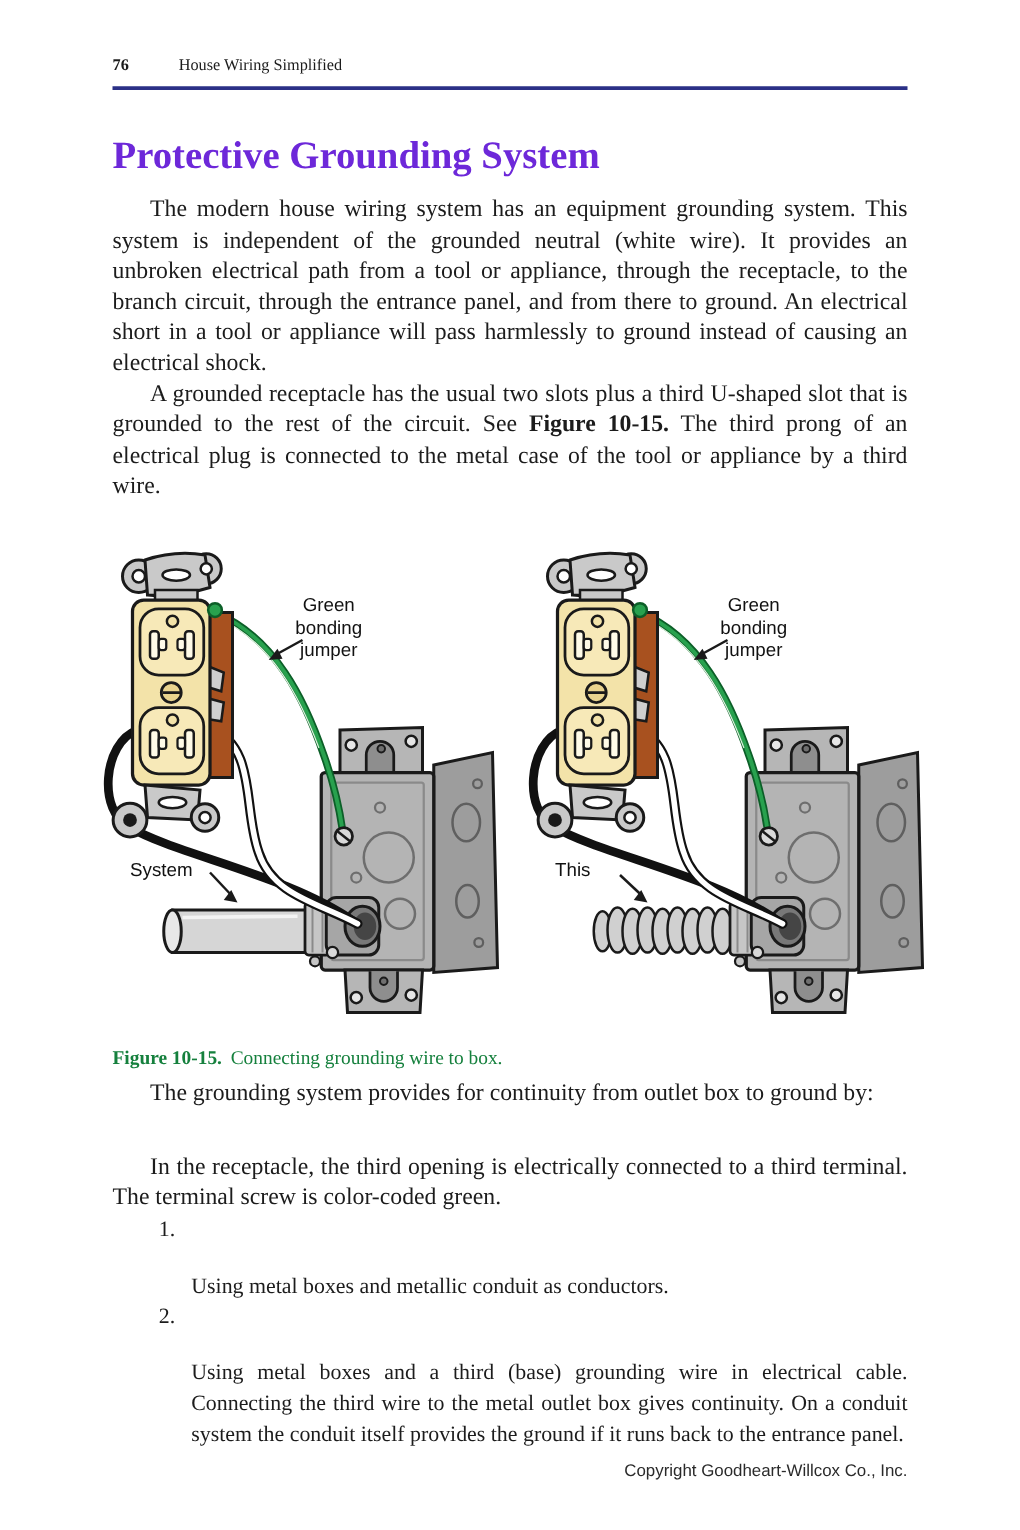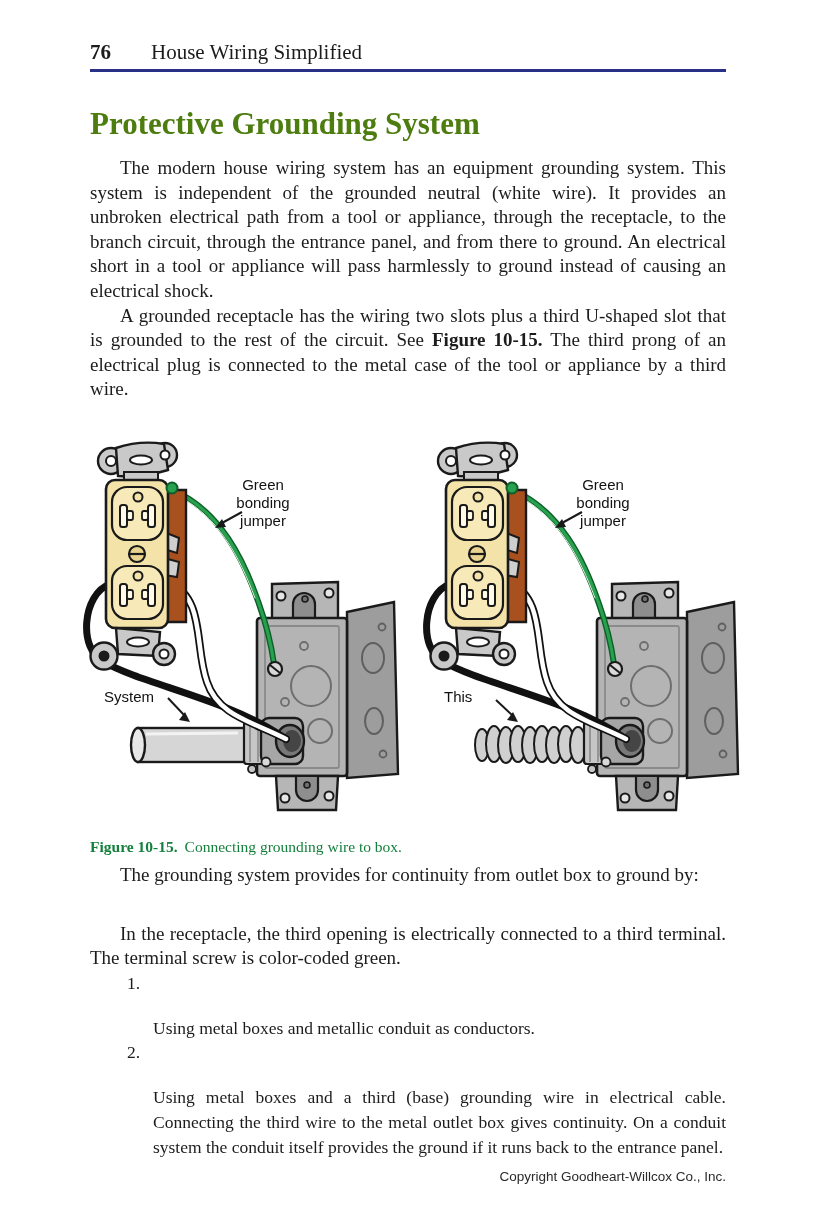--- a/index.html
+++ b/index.html
@@ -2,26 +2,26 @@
 <html><head>
 <meta charset="utf-8">
 <style>
   html,body {margin:0; padding:0; background:#ffffff;}
   .page {
     position:relative; width:816px; height:1224px; margin:0 auto;
     background:#ffffff; overflow:hidden; box-sizing:border-box;
     padding:42px 90px 0 90px;
     font-family:"Liberation Serif", serif; color:#1c1c1c;
   }
-  .header {display:flex; align-items:baseline; gap:40px; font-size:21px; line-height:20px;}
+  .header {display:flex; align-items:baseline; gap:40px; font-size:13px; line-height:20px;}
   .pagenum {font-weight:bold;}
   .rule {border-top:3px solid #2b3087; margin-top:7px; height:0;}
   h1.title {
     margin:34px 0 0 0; font-size:31px; line-height:36px;
-    color:#4d7c0f; font-weight:bold; font-family:"Liberation Serif", serif;
+    color:#6d28d9; font-weight:bold; font-family:"Liberation Serif", serif;
   }
   p.body {
     margin:0; font-size:19px; line-height:24.6px;
     text-align:justify; text-indent:30px;
   }
   p.p1 {margin-top:14px;}
   p.p3 {margin-top:34px;}
   p.p4 {margin-top:6px;}
   .figure {position:relative; height:388px; margin-top:30px;}
   .illus {position:absolute; top:0; width:330px; height:390px;}
@@ -158,21 +158,21 @@
   <div class="header">
     <span class="pagenum">76</span>
     <span class="booktitle">House Wiring Simplified</span>
   </div>
   <div class="rule"></div>
 
   <h1 class="title">Protective Grounding System</h1>
 
   <p class="body p1">The modern house wiring system has an equipment grounding system. This system is independent of the grounded neutral (white wire). It provides an unbroken electrical path from a tool or appliance, through the receptacle, to the branch circuit, through the entrance panel, and from there to ground. An electrical short in a tool or appliance will pass harmlessly to ground instead of causing an electrical shock.</p>
 
-  <p class="body"><span>A grounded receptacle has the wiring two slots plus a third U-shaped slot that is grounded to the rest of the circuit. See </span><b>Figure 10-15.</b><span> The third prong of an electrical plug is connected to the metal case of the tool or appliance by a third wire.</span></p>
+  <p class="body"><span>A grounded receptacle has the usual two slots plus a third U-shaped slot that is grounded to the rest of the circuit. See </span><b>Figure 10-15.</b><span> The third prong of an electrical plug is connected to the metal case of the tool or appliance by a third wire.</span></p>
 
   <div class="figure">
 
     <div class="illus illus-left">
       <svg width="330" height="390" viewBox="0 0 330 390">
         <use href="#g-box"></use>
         <use href="#g-conduit"></use>
         <use href="#g-connector"></use>
         <use href="#g-clamp"></use>
         <use href="#g-wires"></use>

